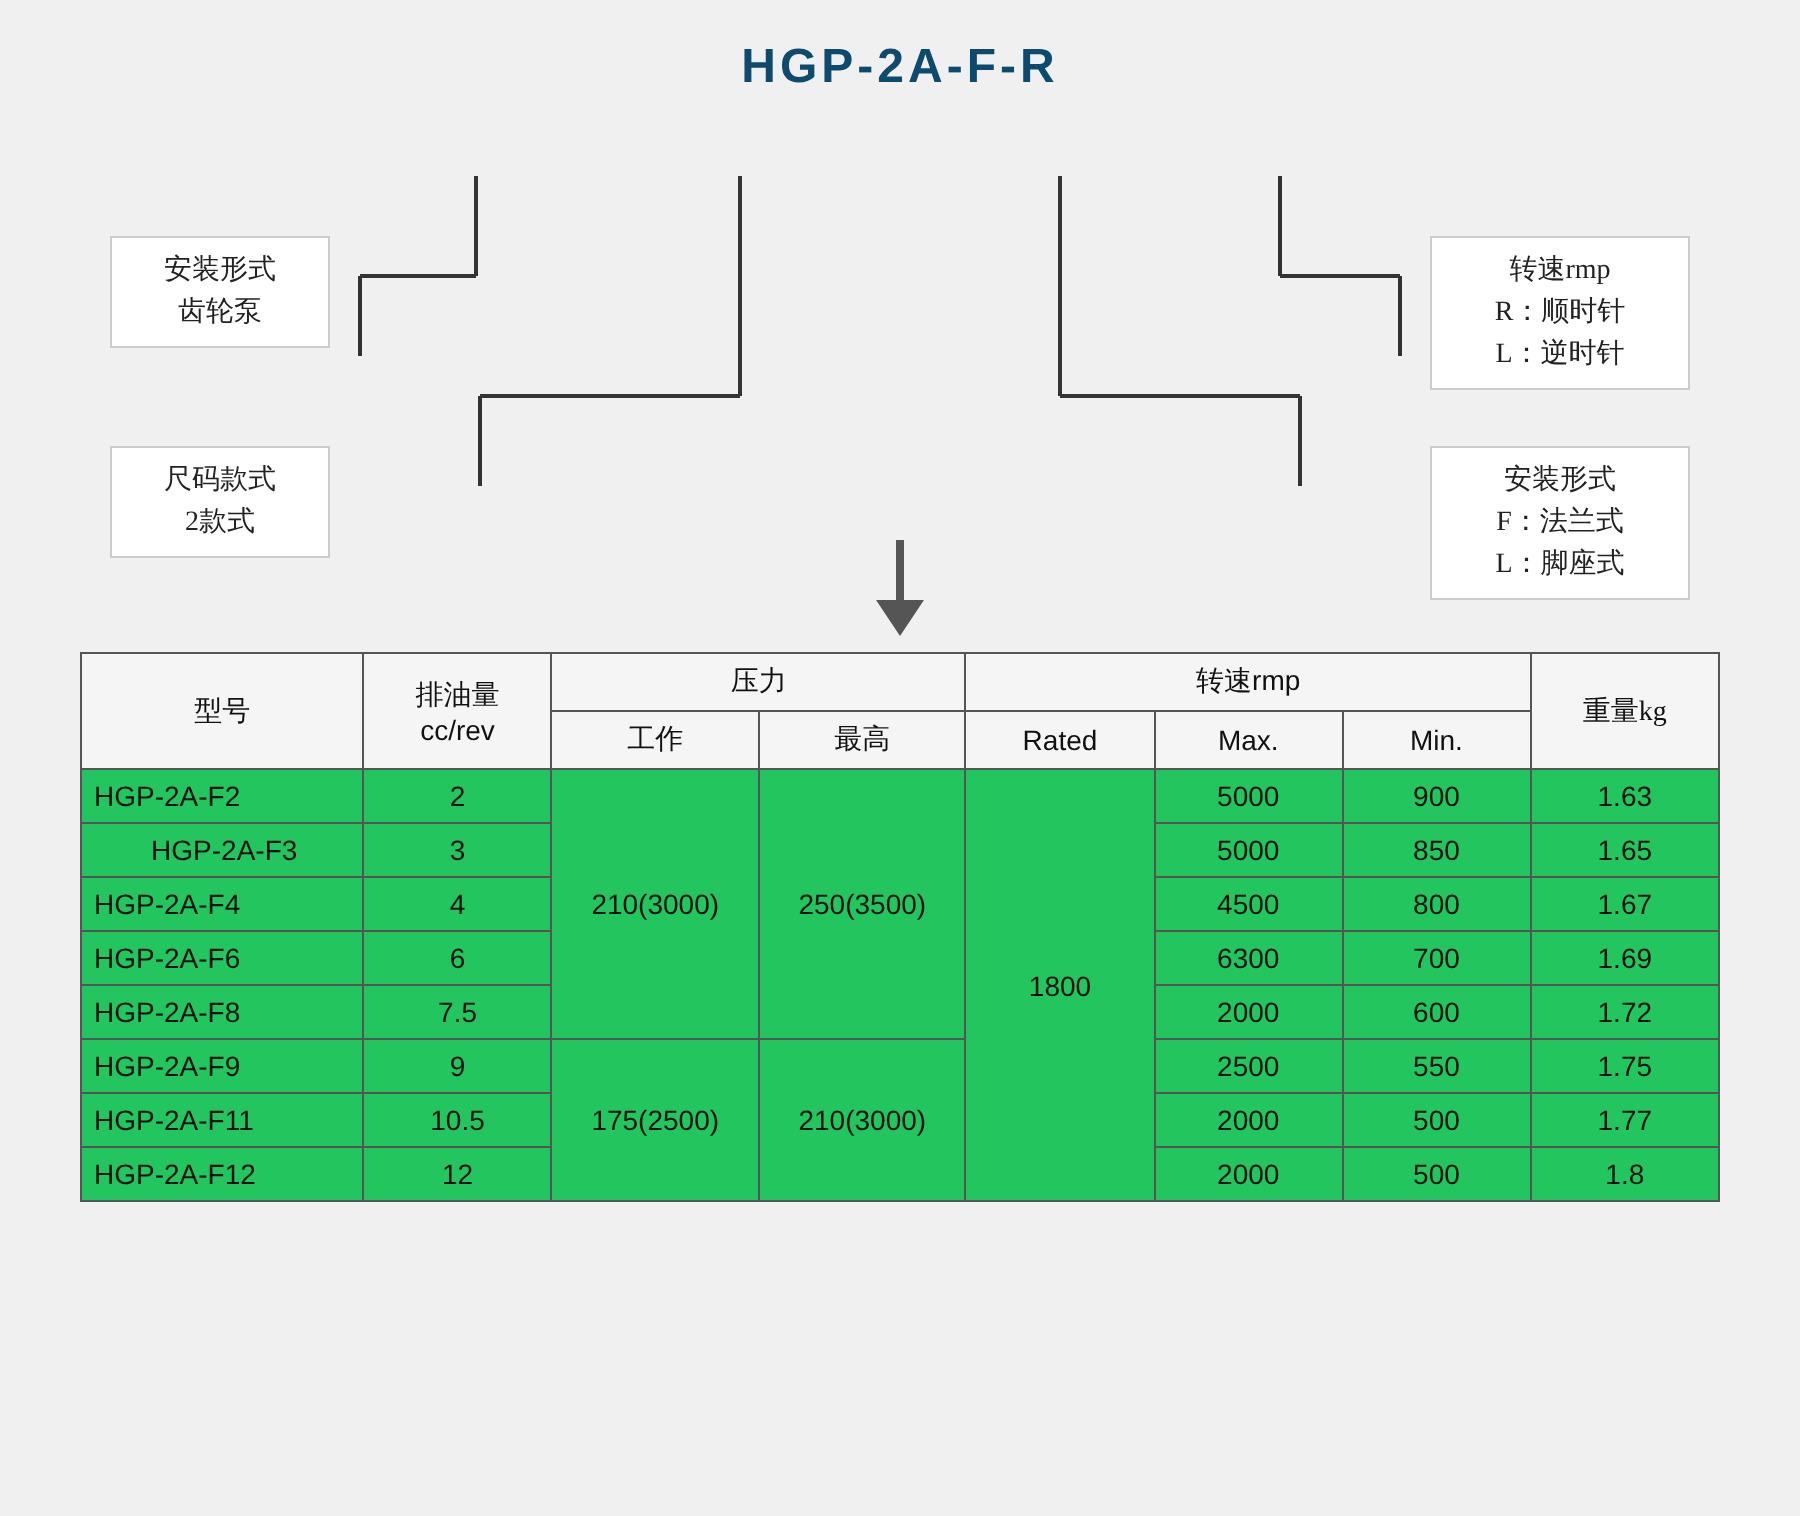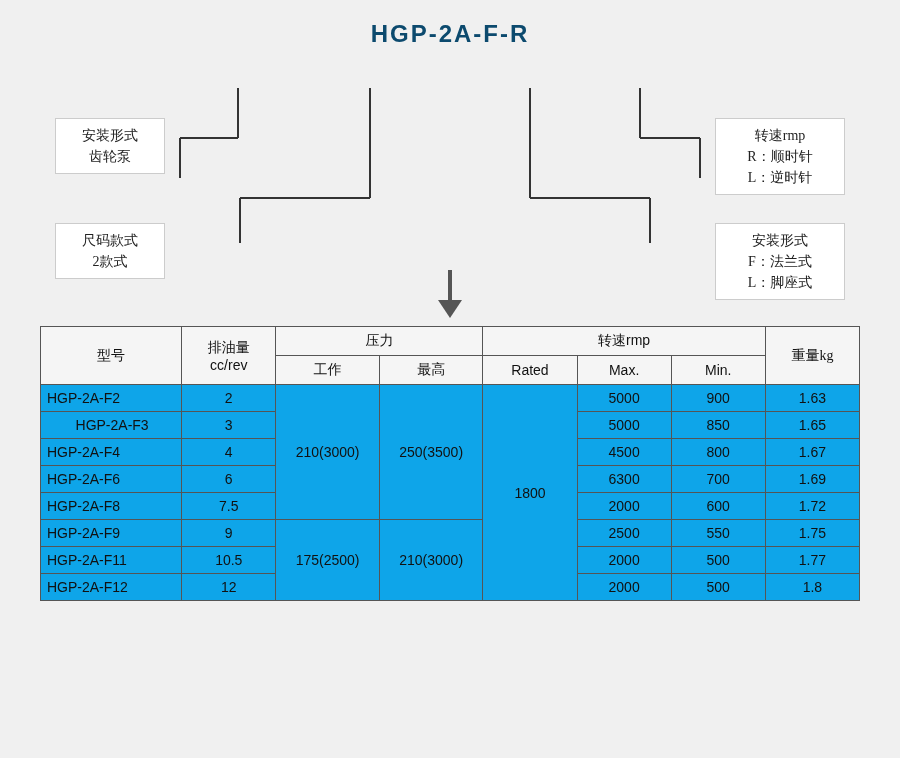--- a/index.html
+++ b/index.html
@@ -141,21 +141,21 @@
       border: 1px solid #555;
       text-align: center;
       padding: 5px 4px;
       font-family: "SimSun", "宋体", Arial, serif;
     }
     th {
       background: #f5f5f5;
       font-weight: normal;
     }
     td {
-      background: #0ea5e9;
+      background: #22c55e;
     }
     .col-model { width: 15%; }
     .col-disp { width: 10%; }
     .col-work { width: 11%; }
     .col-max { width: 11%; }
     .col-rated { width: 10%; }
     .col-maxrpm { width: 10%; }
     .col-minrpm { width: 10%; }
     .col-weight { width: 10%; font-family: Liberation Serif, serif; }
   </style>

